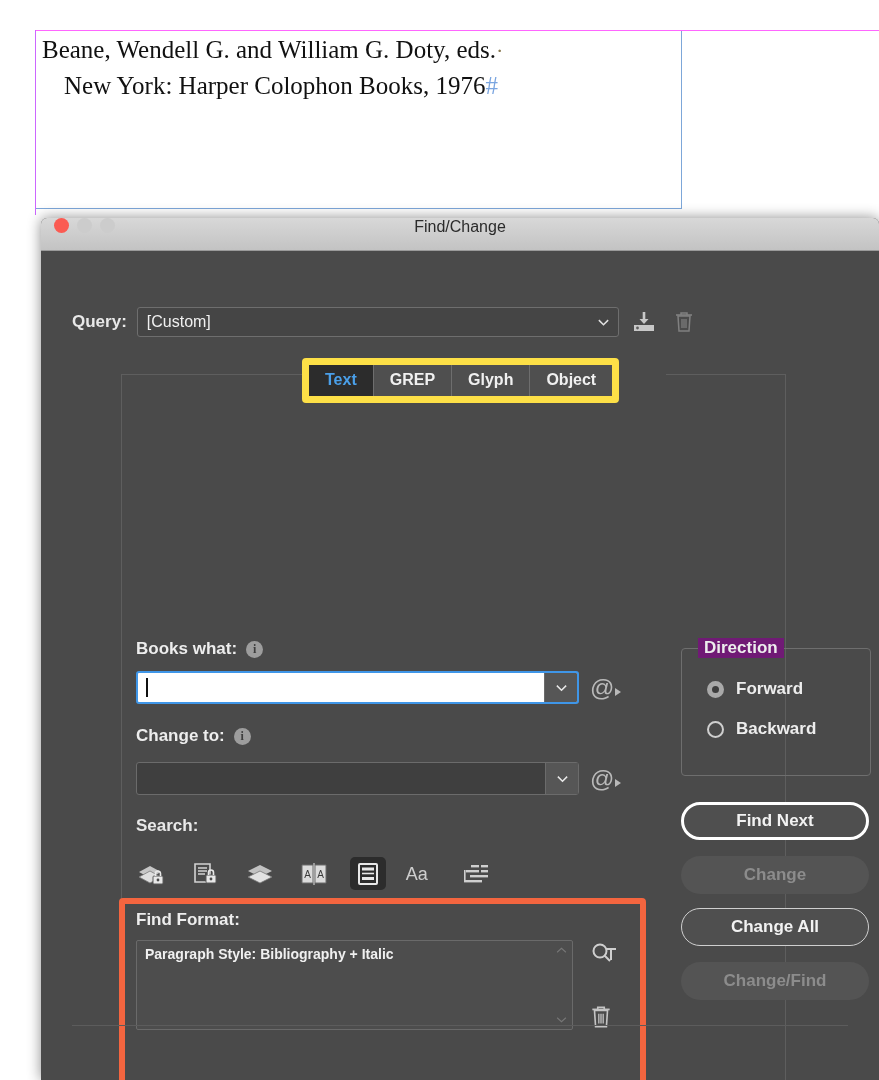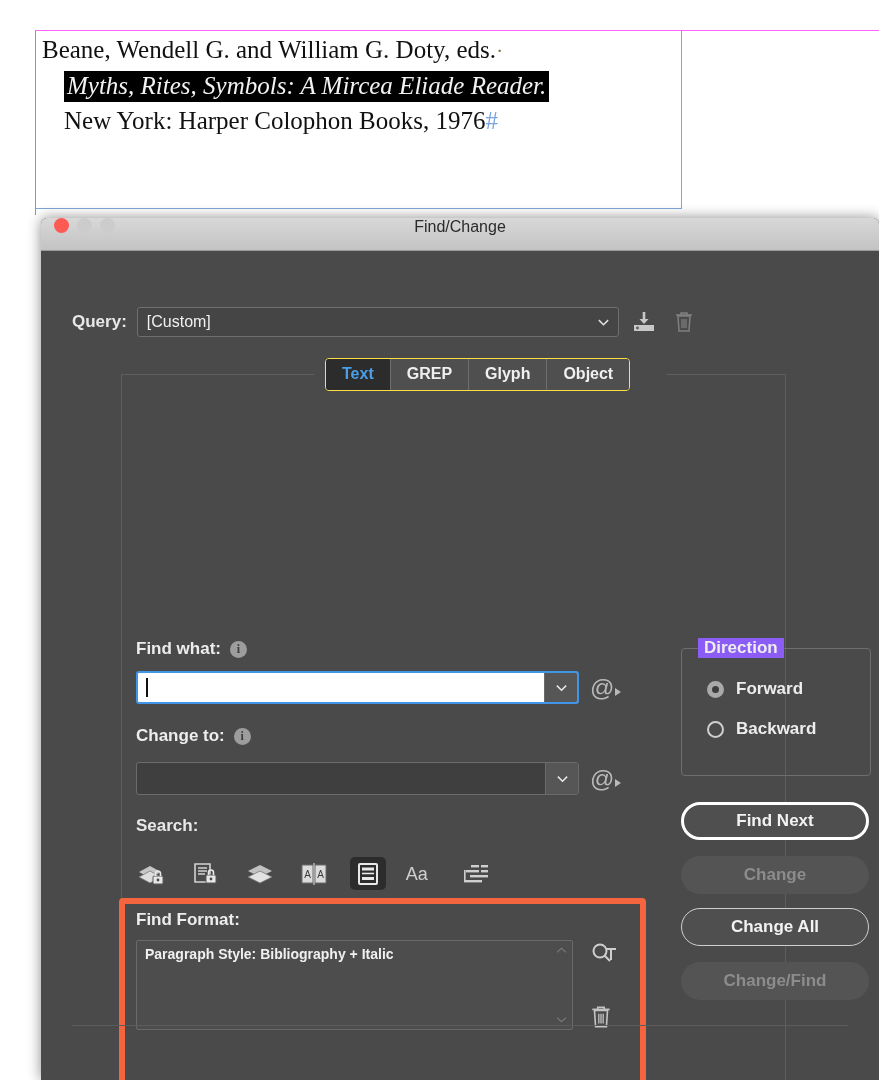--- a/index.html
+++ b/index.html
@@ -118,23 +118,23 @@
     width: 13px; height: 13px;
   }
   .query-combo { width: 482px; }
   .icon-btn {
     width: 30px; height: 30px;
     display: flex; align-items: center; justify-content: center;
   }
 
   
   .tabs {
-    position: absolute; left: 284px; top: 107px;
+    position: absolute; left: 261px; top: 107px;
     display: flex;
-    border: 1px solid #fde047;
+    border: 7px solid #fde047;
     border-radius: 4px;
     overflow: hidden;
   }
   .tab {
     padding: 6px 16px 7px;
     font-size: 16px; font-weight: bold;
     color: #f0f0f0;
     background: #4f4f4f;
     border-right: 1px solid #6e6e6e;
   }
@@ -274,21 +274,21 @@
 
   
   .direction-fs {
     position: absolute; left: 640px; top: 397px;
     width: 190px; height: 128px;
     border: 1px solid #6e6e6e;
     border-radius: 4px;
   }
   .fs-legend {
     position: absolute; left: 16px; top: -11px;
-    background: #8b5cf6; padding: 0 6px;
+    background: #701a75; padding: 0 6px;
     font-size: 17px; font-weight: bold; color: #ededed;
   }
   .radio-row {
     position: absolute; left: 25px;
     display: flex; align-items: center; gap: 12px;
     font-size: 17px; font-weight: bold; color: #ededed;
   }
   .radio-fwd { top: 30px; }
   .radio-bwd { top: 70px; }
   .radio {
@@ -335,21 +335,20 @@
 
 <div id="root">
 
   <div class="doc-canvas">
     <div class="doc-pasteboard"></div>
     <div class="doc-margin-guide"></div>
     <div class="doc-left-guide"></div>
     <div class="text-frame"></div>
     <div class="doc-text">
       <div class="doc-line"><span>Beane, Wendell G. and William G. Doty, eds.</span><span class="mid-dot">·</span></div>
-      <div class="doc-line doc-line-2"><span class="hl-black">Myths, Rites, Symbols: A Mircea Eliade Reader.</span></div>
       <div class="doc-line doc-line-3"><span>New York: Harper Colophon Books, 1976</span><span class="pilcrow-mark">#</span></div>
     </div>
   </div>
 
   <div class="dialog">
 
     <div class="titlebar">
       <div class="traffic">
         <div class="tl tl-red"></div>
         <div class="tl tl-gray"></div>
@@ -390,21 +389,21 @@
       <div class="tabs-rule-l"></div>
       <div class="tabs-rule-r"></div>
       <div class="tabs">
         <div class="tab active">Text</div>
         <div class="tab">GREP</div>
         <div class="tab">Glyph</div>
         <div class="tab">Object</div>
       </div>
 
       <div class="field-label findwhat-label">
-        <span>Find what:</span>
+        <span>Books what:</span>
         <span class="info-ic">i</span>
       </div>
       <div class="findwhat-row">
         <div class="inputbox focused">
           <div class="txtarea">
               <span class="caret"></span>
             </div>
           <div class="drop-tab">
             <svg width="13" height="13" viewBox="0 0 14 14">
               <path d="M2 5 L7 10 L12 5" stroke="#e8e8e8" stroke-width="1.6" fill="none"></path>

